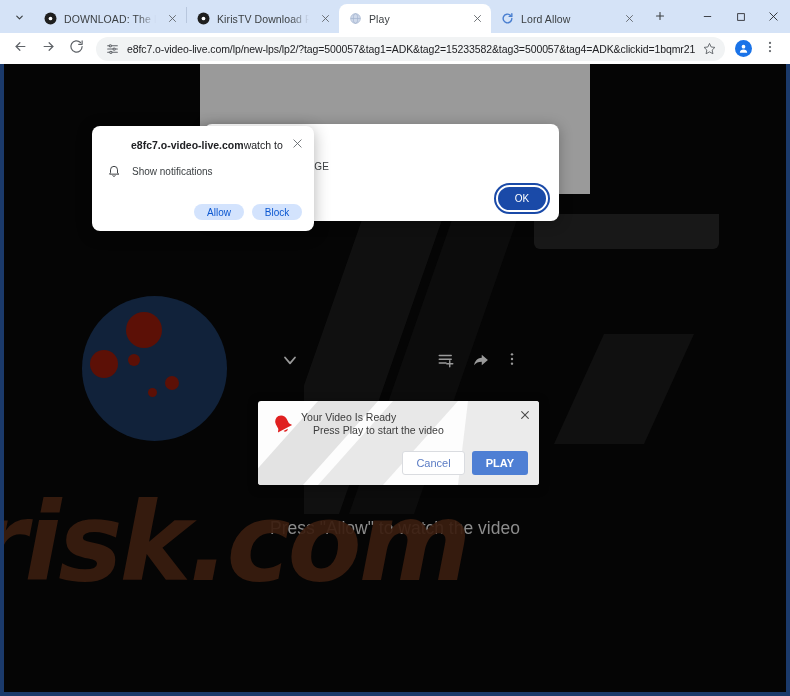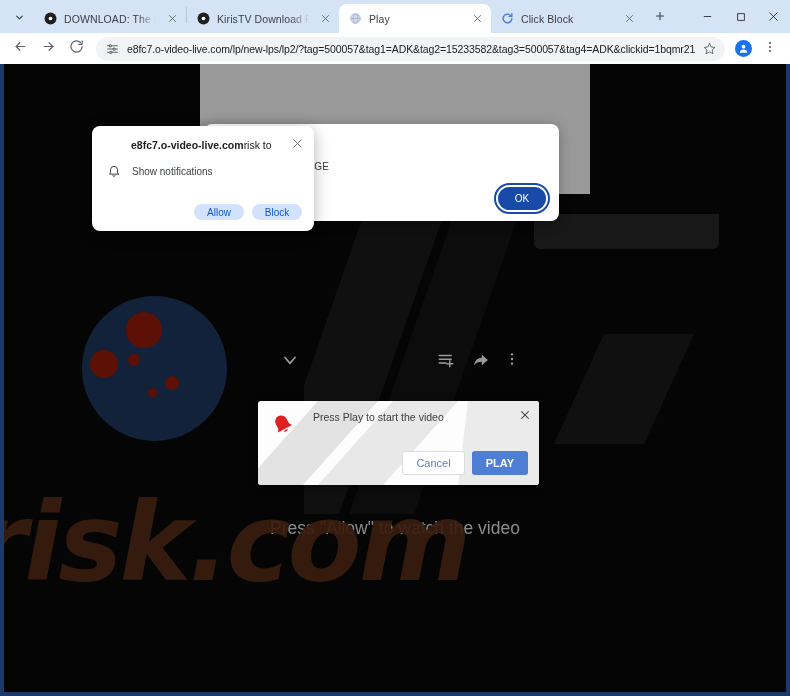--- a/index.html
+++ b/index.html
@@ -464,21 +464,21 @@
       </span>
     </div>
 
     <div class="tab inactive tab4">
       <span class="favicon">
         <svg width="13" height="13" viewBox="0 0 24 24" fill="none" stroke="#4a7fd0" stroke-width="2.6" stroke-linecap="round">
             <path d="M20 12a8 8 0 1 1-2.6-5.9"></path>
             <polyline points="20 3 20 8 15 8"></polyline>
           </svg>
       </span>
-      <span class="tab-title">Click Block</span>
+      <span class="tab-title">Lord Allow</span>
       <span class="tab-close">
         <svg width="9" height="9" viewBox="0 0 24 24" fill="none" stroke="currentColor" stroke-width="2.4" stroke-linecap="round">
             <line x1="4" y1="4" x2="20" y2="20"></line>
             <line x1="20" y1="4" x2="4" y2="20"></line>
           </svg>
       </span>
     </div>
 
     <div class="newtab-btn">
       <span>
@@ -638,21 +638,21 @@
       <div class="ja-title">eo-live.com says</div>
       <div class="ja-msg">TO CLOSE THIS PAGE</div>
       <div class="ja-btns">
         <div class="ok-btn">OK</div>
       </div>
     </div>
 
     <div class="perm-bubble">
       <div class="perm-title">
         <b>e8fc7.o-video-live.com</b>
-          <span> risk to</span>
+          <span> watch to</span>
       </div>
       <div class="perm-x">
         <span>
           <svg width="11" height="11" viewBox="0 0 24 24" fill="none" stroke="currentColor" stroke-width="1.9" stroke-linecap="round">
               <line x1="4" y1="4" x2="20" y2="20"></line>
               <line x1="20" y1="4" x2="4" y2="20"></line>
             </svg>
         </span>
       </div>
       <div class="perm-row">
@@ -683,20 +683,21 @@
           </svg>
       </div>
       <div class="vd-inner">
         <span class="vd-bell">
           <svg width="24" height="24" viewBox="0 0 24 24" fill="#e02020" transform="rotate(-28)">
               <path d="M18 15.5V10.2a6 6 0 0 0-12 0v5.3L4 18.4h16z"></path>
               <path d="M9.6 19.8a2.6 2.6 0 0 0 4.8 0z"></path>
             </svg>
         </span>
         <span class="vd-text">
+          <div class="vd-l1">Your Video Is Ready</div>
           <div class="vd-l2">Press Play to start the video</div>
         </span>
       </div>
       <div class="vd-btns">
         <button class="vd-cancel">Cancel</button>
         <button class="vd-play">PLAY</button>
       </div>
     </div>
 
   </div>

